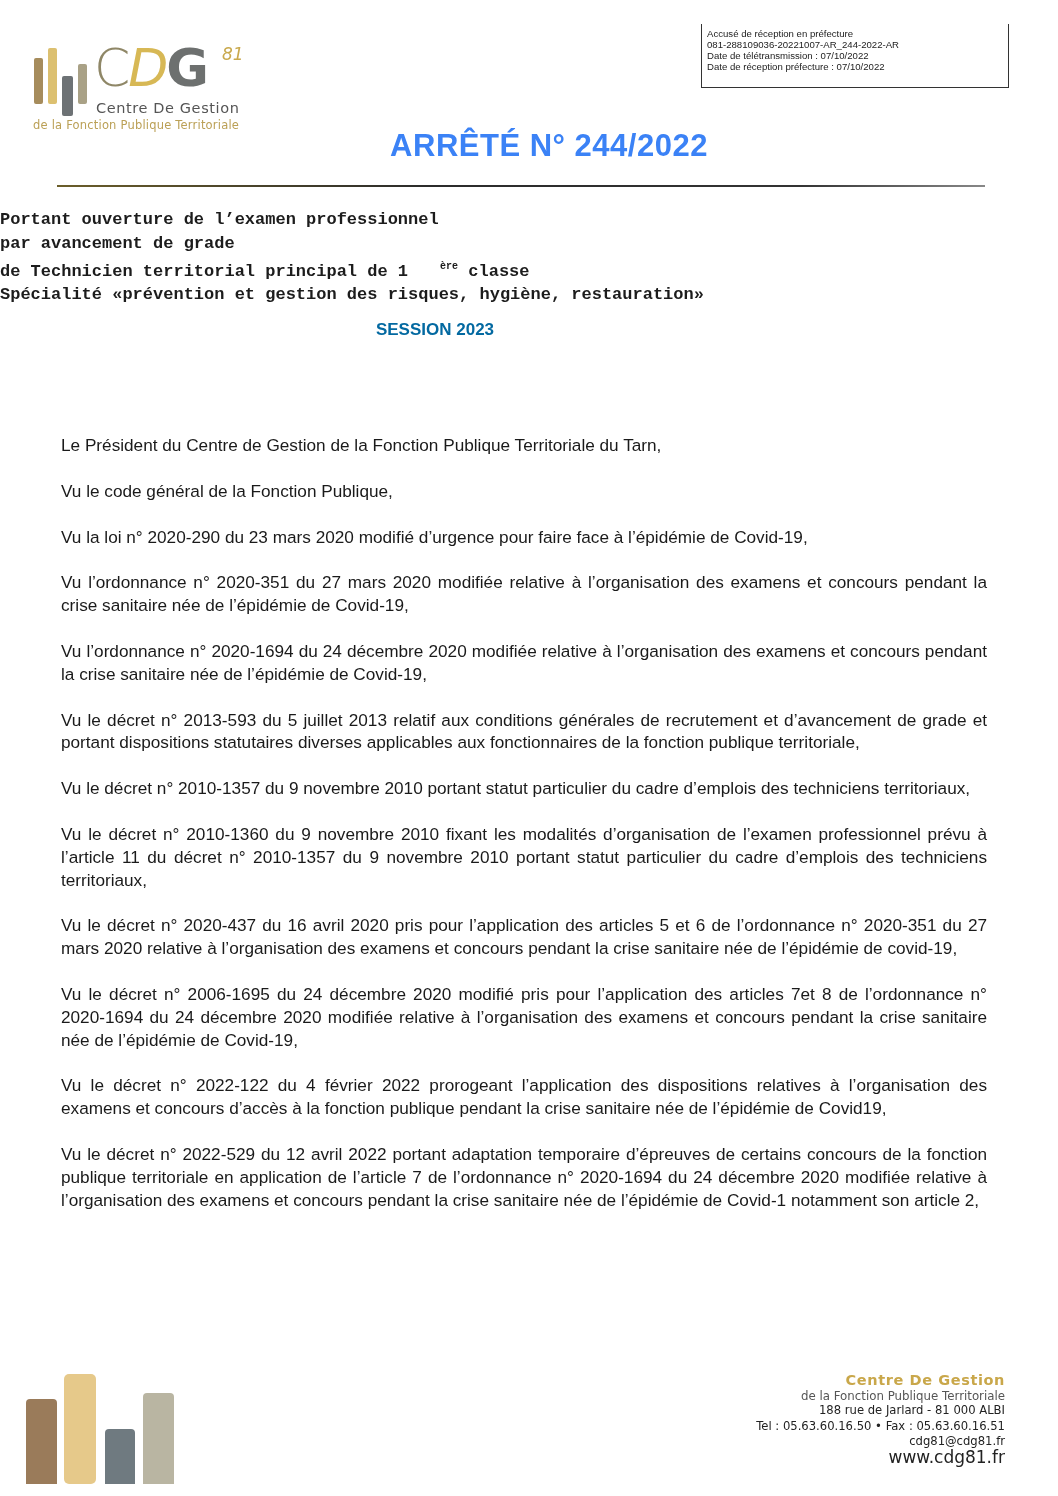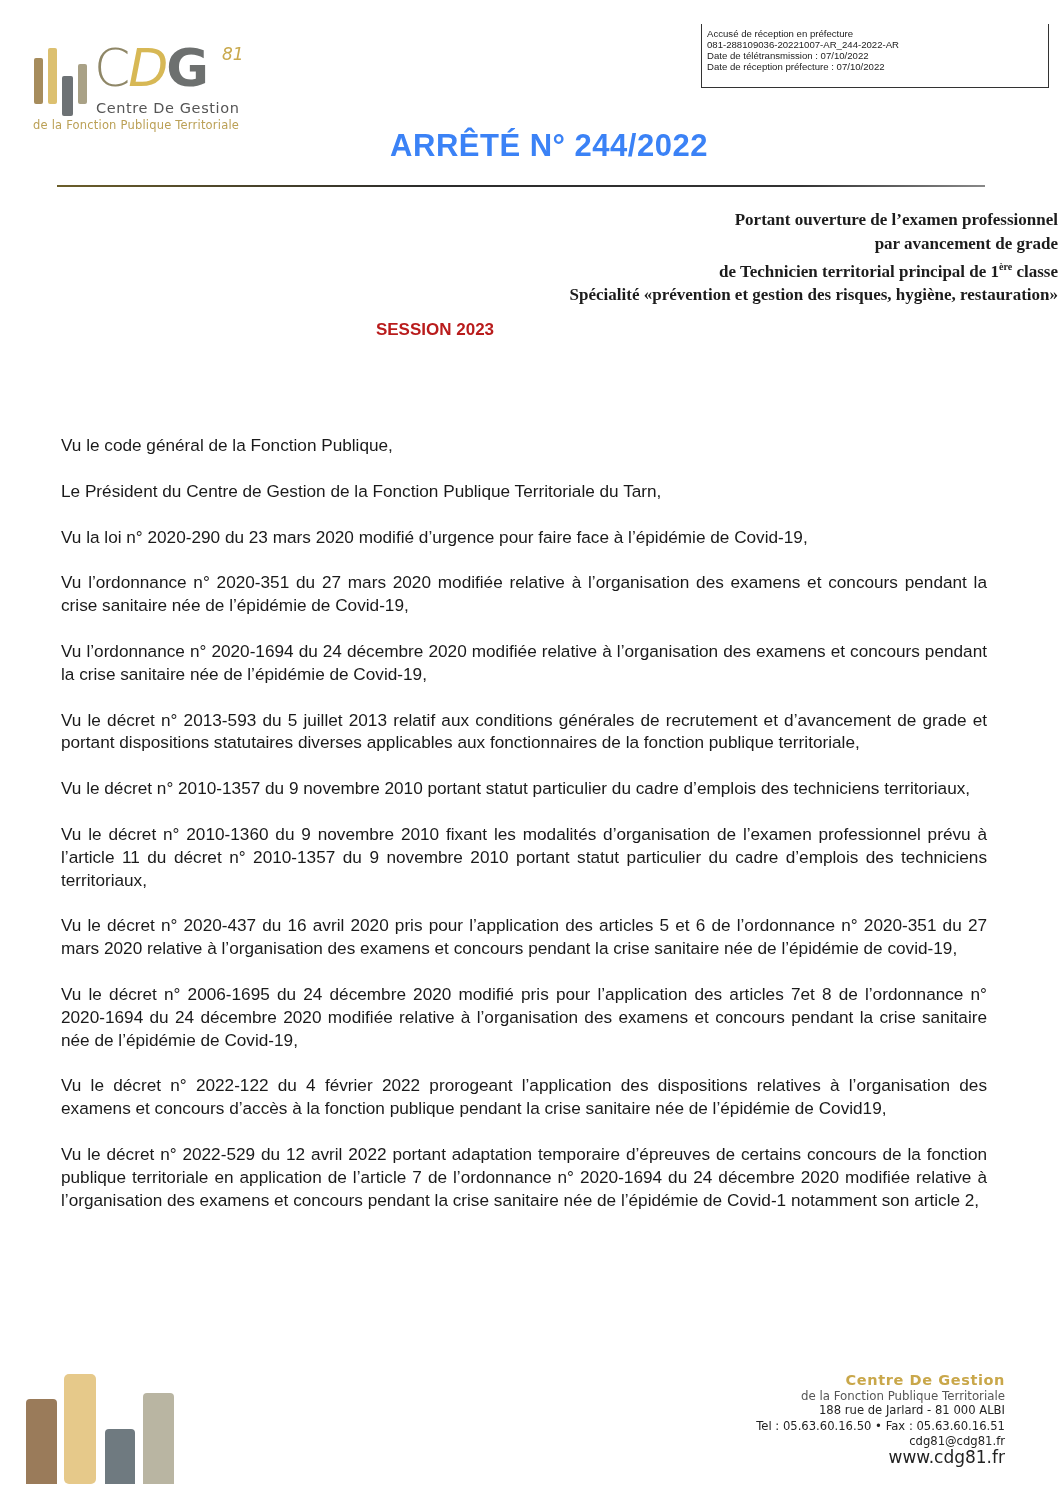--- a/index.html
+++ b/index.html
@@ -12,30 +12,30 @@
   .bar { position:absolute; bottom:0; border-radius:2px; }
   .logo-letters { position:absolute; left:64px; top:0; font-family:"DejaVu Sans", sans-serif; font-size:52px; line-height:56px; letter-spacing:-2px; }
   .logo-letters .c { color:#8f8767; font-weight:300; }
   .logo-letters .d { color:#d7b855; font-style:italic; font-weight:300; }
   .logo-letters .g { color:#6d706f; font-weight:700; }
   .logo-81 { position:absolute; left:192px; top:4px; font-family:"DejaVu Sans", sans-serif; font-size:17px; color:#c9a94d; font-style:italic; }
   .logo-line1 { position:absolute; left:66px; top:60px; font-family:"DejaVu Sans", sans-serif; font-size:14.5px; color:#555; letter-spacing:0.6px; }
   .logo-line2 { position:absolute; left:3px; top:78px; font-family:"DejaVu Sans", sans-serif; font-size:11.5px; color:#bba056; letter-spacing:0.2px; }
 
   
-  .stamp { left:701px; top:24px; width:348px; height:64px; border-right:1.5px solid #333; border-bottom:1.5px solid #333; border-left:1.5px solid #333; box-sizing:border-box; padding:4px 0 0 5px; font-family:"Liberation Sans", sans-serif; font-size:9.6px; line-height:11px; color:#222; }
+  .stamp { left:701px; top:24px; width:308px; height:64px; border-right:1.5px solid #333; border-bottom:1.5px solid #333; border-left:1.5px solid #333; box-sizing:border-box; padding:4px 0 0 5px; font-family:"Liberation Sans", sans-serif; font-size:9.6px; line-height:11px; color:#222; }
 
   
   .title { left:0; width:1058px; top:128px; text-align:center; font-family:"Liberation Sans", sans-serif; font-weight:700; font-size:31px; color:#3b82f6; letter-spacing:0.5px; }
   .title span { display:inline-block; margin-left:40px; }
   .rule { left:57px; top:185px; width:928px; height:2px; background:linear-gradient(90deg,#6b5e2a 0%, #2b2b2b 40%, #333 80%, #888 100%); }
 
-  .subtitle { left:0; width:1058px; top:208px; text-align:right; font-family:Liberation Serif, serif; font-weight:700; font-size:17px; line-height:23.5px; color:#1c1c1c; }
-  .subtitle sup { font-size:10px; }
-  .session { left:0; width:870px; top:320px; text-align:center; font-family:"Liberation Sans", sans-serif; font-weight:700; font-size:17px; color:#b91c1c; }
+  .subtitle { left:0; width:1058px; top:208px; text-align:left; font-family:Liberation Mono, monospace; font-weight:700; font-size:17px; line-height:23.5px; color:#1c1c1c; }
+  .subtitle sup { font-size:10px;margin-left:32px; }
+  .session { left:0; width:870px; top:320px; text-align:center; font-family:"Liberation Sans", sans-serif; font-weight:700; font-size:17px; color:#0369a1; }
 
   
   .body { left:61px; top:434px; width:926px; font-family:"Liberation Sans", sans-serif; font-size:17.2px; line-height:22.8px; color:#1a1a1a; }
   .para { margin:0 0 23px 0; text-align:justify; }
 
   
   .footer-bars { left:24px; top:1370px; width:150px; height:114px; }
   .footer-text { right:53px; top:1372px; text-align:right; font-family:"DejaVu Sans", sans-serif; }
   .ft-org { font-size:14.5px; color:#c9a74a; font-weight:700; letter-spacing:0.6px; }
   .ft-sub { font-size:11.8px; color:#555; margin-top:1px; }
@@ -72,22 +72,22 @@
 <div class="abs subtitle">
   <div>Portant ouverture de l’examen professionnel</div>
   <div>par avancement de grade</div>
   <div><span>de Technicien territorial principal de 1</span><sup>ère</sup><span> classe</span></div>
   <div>Spécialité «prévention et gestion des risques, hygiène, restauration»</div>
 </div>
 
 <div class="abs session">SESSION 2023</div>
 
 <div class="abs body">
+  <p class="para">Le Président du Centre de Gestion de la Fonction Publique Territoriale du Tarn,</p>
   <p class="para">Vu le code général de la Fonction Publique,</p>
-  <p class="para">Le Président du Centre de Gestion de la Fonction Publique Territoriale du Tarn,</p>
   <p class="para">Vu la loi n° 2020-290 du 23 mars 2020 modifié d’urgence pour faire face à l’épidémie de Covid-19,</p>
   <p class="para">Vu l’ordonnance  n° 2020-351 du 27 mars 2020 modifiée relative à l’organisation des examens et concours pendant la crise sanitaire née de l’épidémie de Covid-19,</p>
   <p class="para">Vu l’ordonnance n° 2020-1694 du 24 décembre 2020 modifiée relative à l’organisation des examens et concours pendant la crise sanitaire née de l’épidémie de Covid-19,</p>
   <p class="para">Vu le décret n° 2013-593 du 5 juillet 2013 relatif aux conditions générales de recrutement et d’avancement de grade et portant dispositions statutaires diverses applicables aux fonctionnaires de la fonction publique territoriale,</p>
   <p class="para">Vu le décret n° 2010-1357 du 9 novembre 2010 portant statut particulier du cadre d’emplois des techniciens territoriaux,</p>
   <p class="para">Vu le décret n° 2010-1360 du 9 novembre 2010 fixant les modalités d’organisation de l’examen professionnel prévu à l’article 11 du décret  n° 2010-1357 du 9 novembre 2010 portant statut particulier du cadre d’emplois des techniciens territoriaux,</p>
   <p class="para">Vu le décret n° 2020-437 du 16 avril 2020 pris pour l’application des articles 5 et 6 de l’ordonnance n° 2020-351 du 27 mars 2020 relative à l’organisation des examens et concours pendant la crise sanitaire née de l’épidémie de covid-19,</p>
   <p class="para">Vu le décret n° 2006-1695 du 24 décembre 2020 modifié pris pour l’application des articles 7et 8 de l’ordonnance n° 2020-1694 du 24 décembre 2020 modifiée relative à l’organisation des examens et concours pendant la crise sanitaire née de l’épidémie de Covid-19,</p>
   <p class="para">Vu le décret n° 2022-122 du 4 février 2022 prorogeant l’application des dispositions relatives à l’organisation des examens et concours d’accès à la fonction publique pendant la crise sanitaire née de l’épidémie de Covid19,</p>
   <p class="para">Vu le décret n° 2022-529 du 12 avril 2022 portant adaptation temporaire d’épreuves de certains concours de la fonction publique territoriale en application de l’article 7 de l’ordonnance n° 2020-1694 du 24 décembre 2020 modifiée relative à l’organisation des examens et concours pendant la crise sanitaire née de l’épidémie de Covid-1 notamment son article 2,</p>

